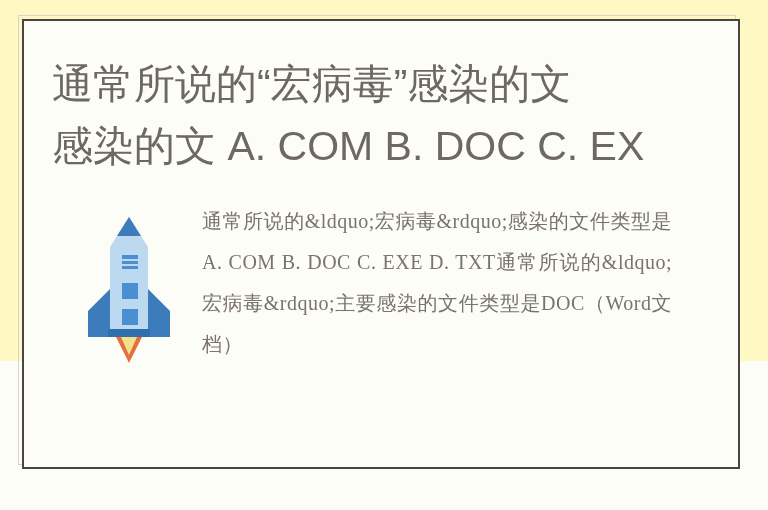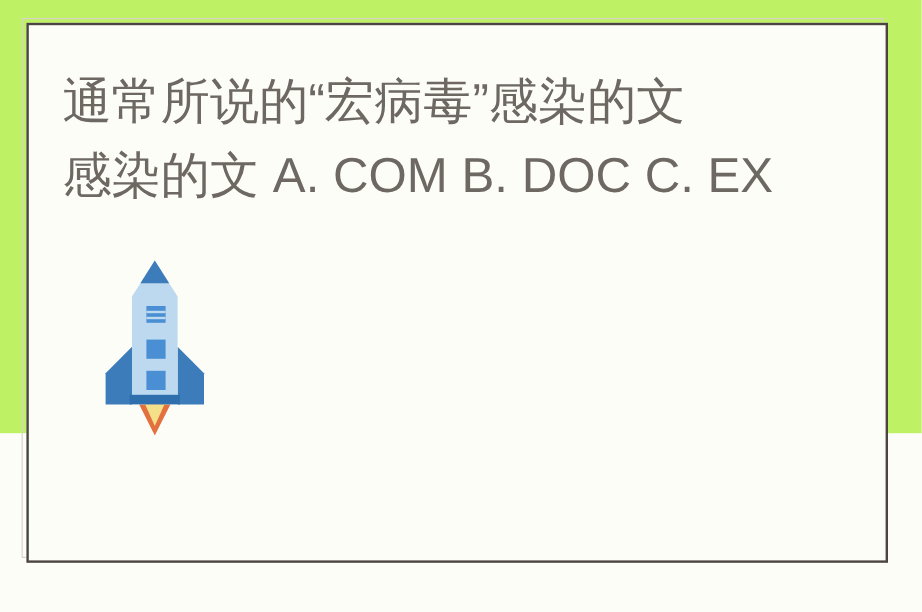--- a/index.html
+++ b/index.html
@@ -12,21 +12,21 @@
     height: 510px;
     background: #fdfdf7;
     font-family: "Liberation Sans", sans-serif;
     overflow: hidden;
   }
 
   .page {
     position: relative;
     width: 768px;
     height: 361px;
-    background: #bef264;
+    background: #fef9c3;
   }
 
   
   .frame-outer {
     position: absolute;
     left: 18px;
     top: 15px;
     width: 718px;
     height: 450px;
     border: 1px solid #d9d2cd;
@@ -136,16 +136,17 @@
 
         <rect x="22" y="118" width="42" height="8" fill="#2f6fae"></rect>
 
         <rect x="36" y="44" width="16" height="14" fill="#4a8fd4"></rect>
         <rect x="36" y="48" width="16" height="2" fill="#bcd9ef"></rect>
         <rect x="36" y="53" width="16" height="2" fill="#bcd9ef"></rect>
         <rect x="36" y="72" width="16" height="16" fill="#4a8fd4"></rect>
         <rect x="36" y="98" width="16" height="16" fill="#4a8fd4"></rect>
       </svg>
 
+      <div class="body-text">通常所说的&amp;ldquo;宏病毒&amp;rdquo;感染的文件类型是 A. COM B. DOC C. EXE D. TXT通常所说的&amp;ldquo;宏病毒&amp;rdquo;主要感染的文件类型是DOC（Word文档）</div>
 
     </div>
   </div>
 </div>
 
 </body></html>

